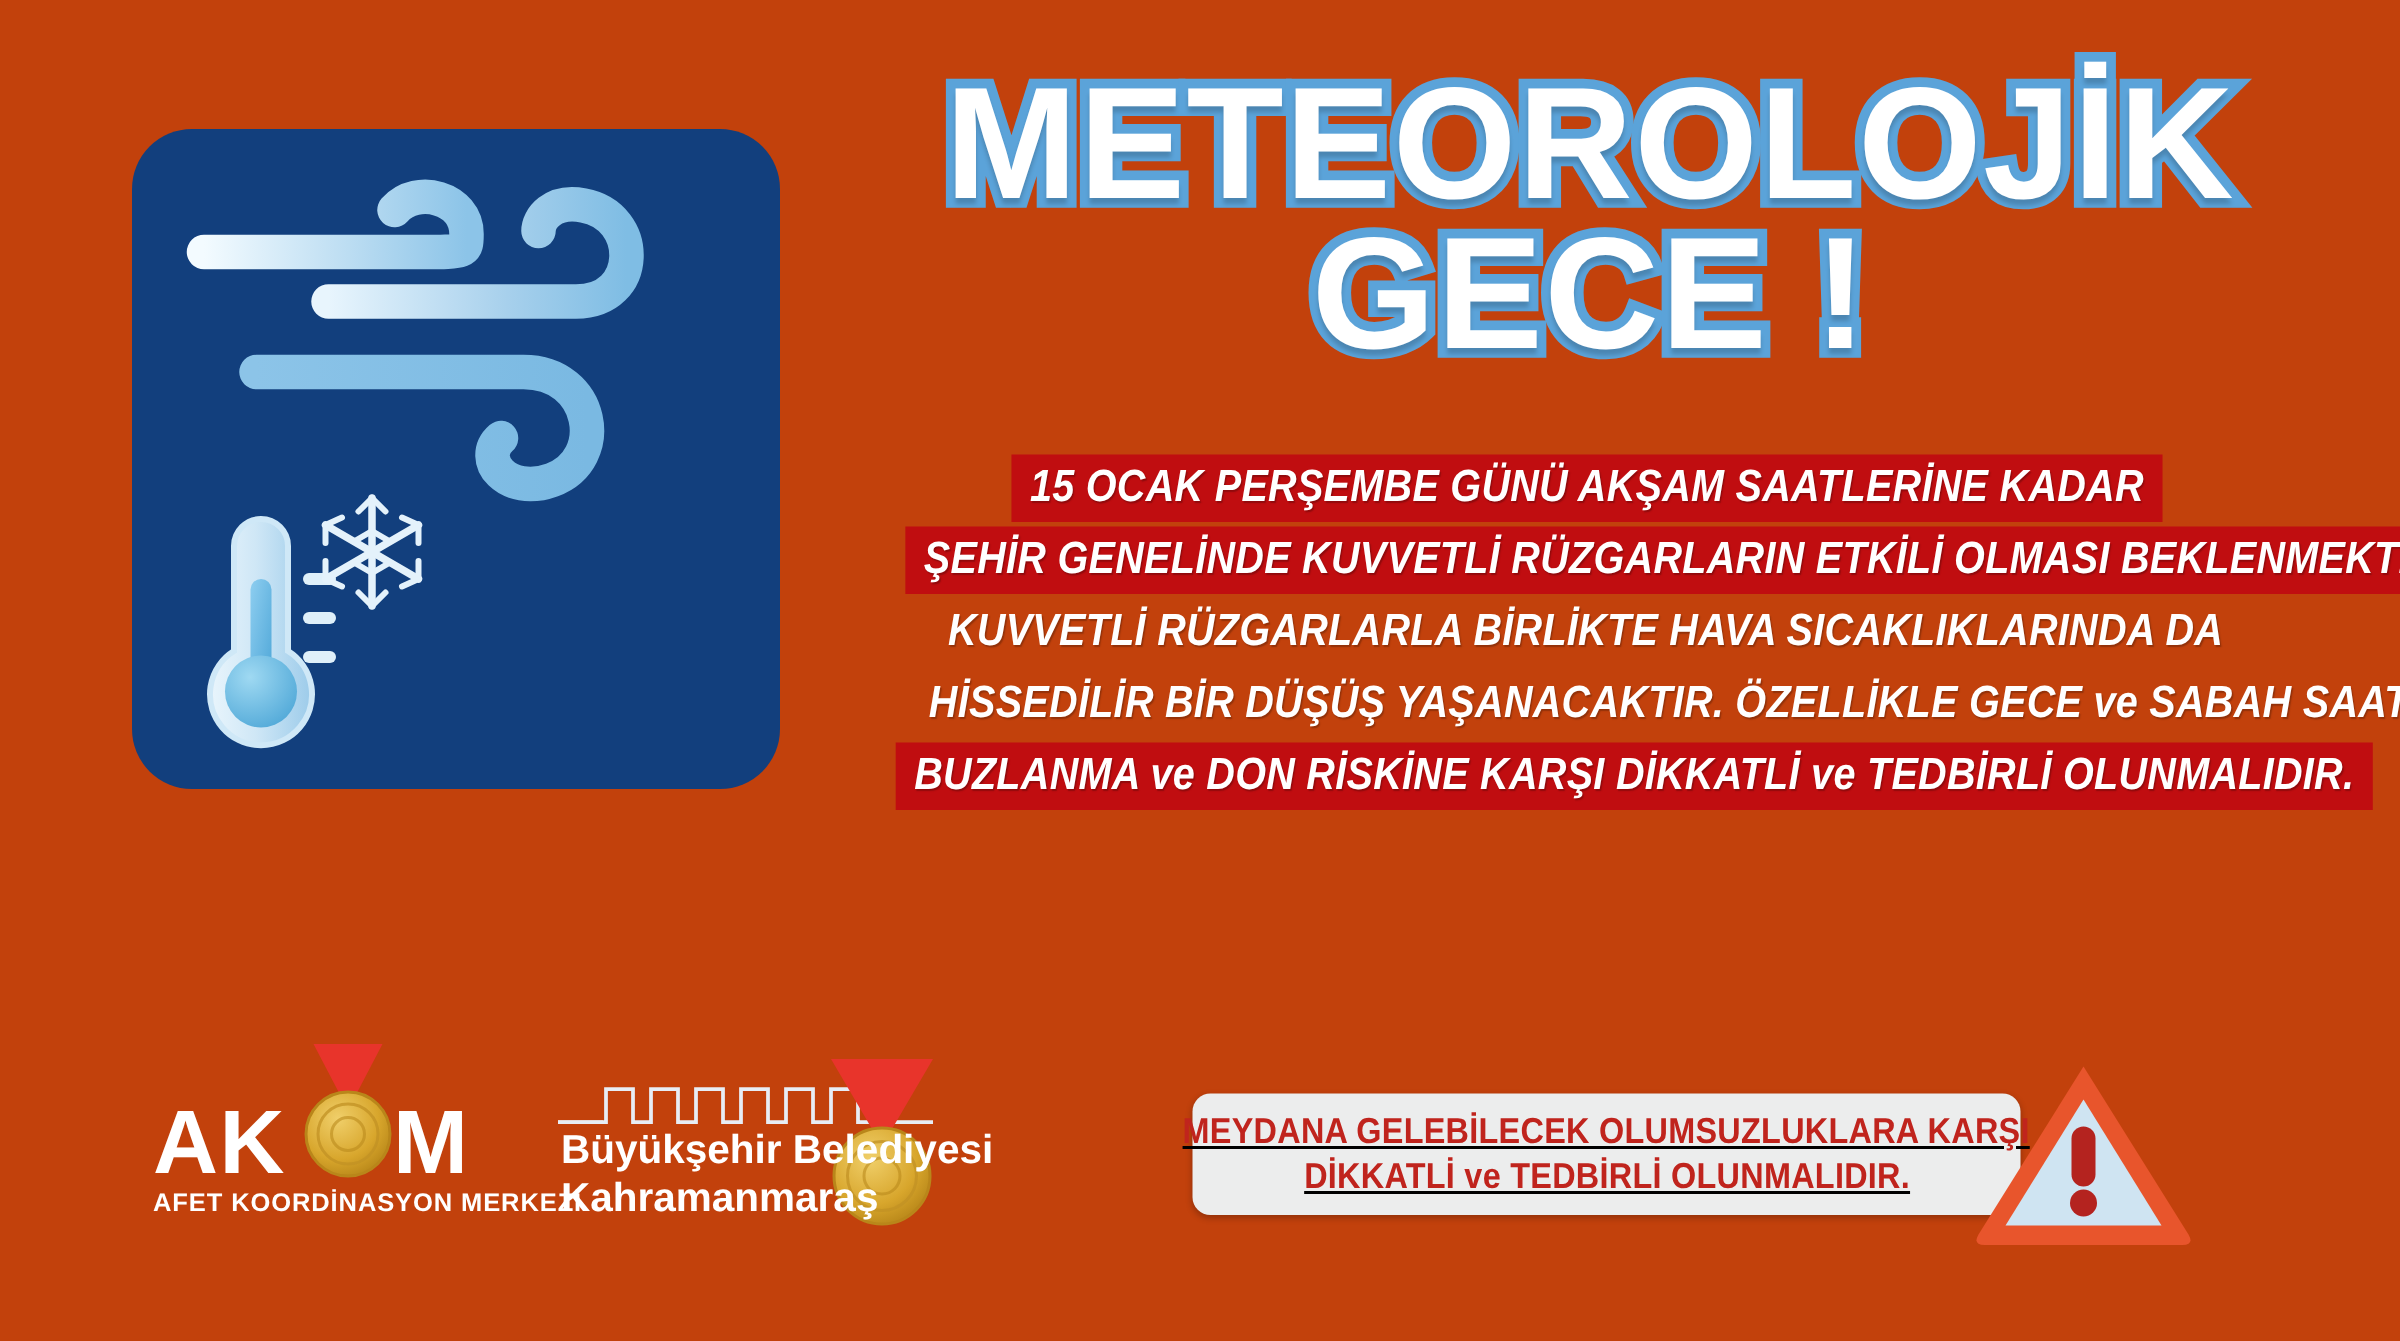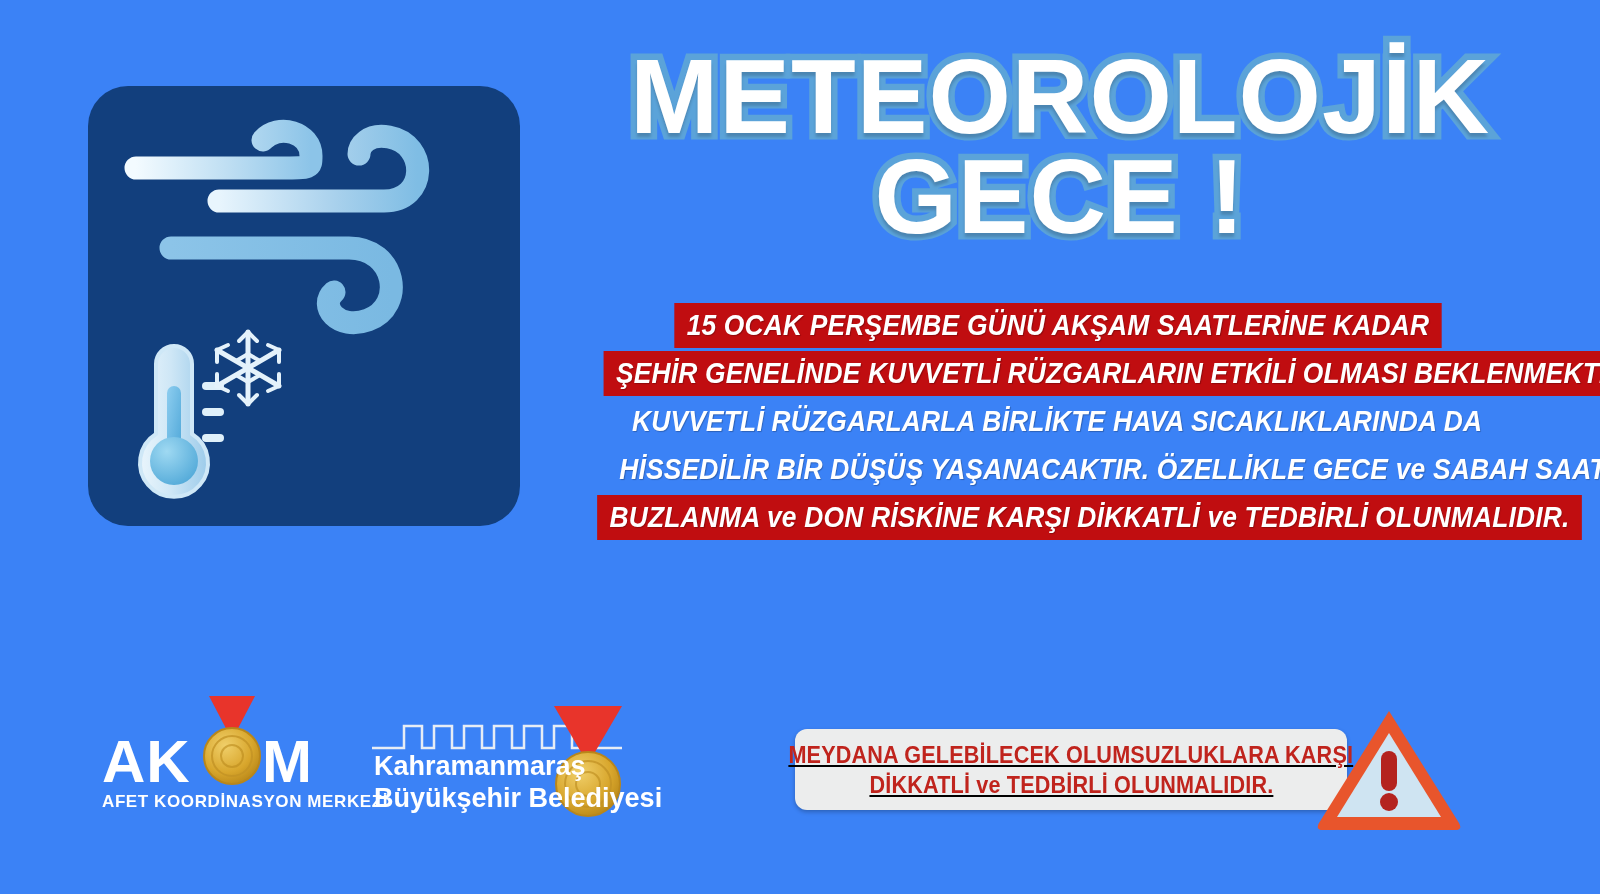--- a/index.html
+++ b/index.html
@@ -6,21 +6,21 @@
   * { margin:0; padding:0; box-sizing:border-box; }
   html, body {
     width:1600px; height:894px;
     background:#0f3567;
     font-family:"Liberation Sans", sans-serif;
     overflow:hidden;
   }
   #poster {
     position:relative;
     width:1600px; height:894px;
-    background:#3b82f6;
+    background:#c2410c;
     overflow:hidden;
   }
 
   
   .icon-panel {
     position:absolute;
     left:88px; top:86px;
     width:432px; height:440px;
     background:#123f7d;
     border-radius:40px;
@@ -257,22 +257,22 @@
           <stop offset="0%" stop-color="#f0cf6a"></stop>
           <stop offset="60%" stop-color="#d8a62c"></stop>
           <stop offset="100%" stop-color="#b07f14"></stop>
         </radialGradient>
       </defs>
       <circle cx="46" cy="82" r="32" fill="url(#med2)" stroke="#b9861a" stroke-width="2"></circle>
       <circle cx="46" cy="82" r="23" fill="none" stroke="#c29224" stroke-width="2" opacity="0.75"></circle>
       <circle cx="46" cy="82" r="12" fill="none" stroke="#bb8b1d" stroke-width="2" opacity="0.6"></circle>
     </svg>
     <div class="km-text">
+      <div>Büyükşehir Belediyesi</div>
       <div>Kahramanmaraş</div>
-      <div>Büyükşehir Belediyesi</div>
     </div>
   </div>
 
   <div class="warn-box">
     <div class="warn-line">MEYDANA GELEBİLECEK OLUMSUZLUKLARA KARŞI</div>
     <div class="warn-line">DİKKATLİ ve TEDBİRLİ OLUNMALIDIR.</div>
   </div>
 
   <svg class="warn-triangle" viewBox="0 0 148 125">
     <path d="M74 4 L144 116 Q148 123 140 123 L8 123 Q0 123 4 116 Z" fill="#e8552c"></path>

